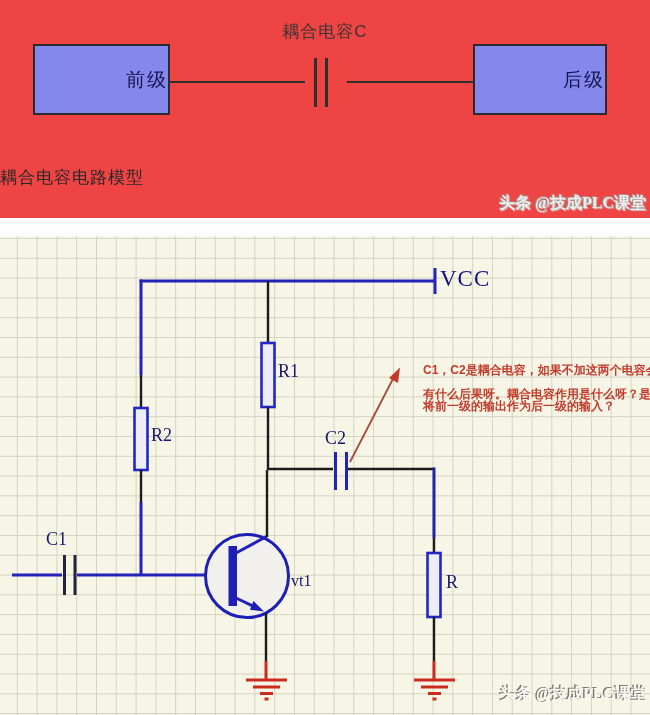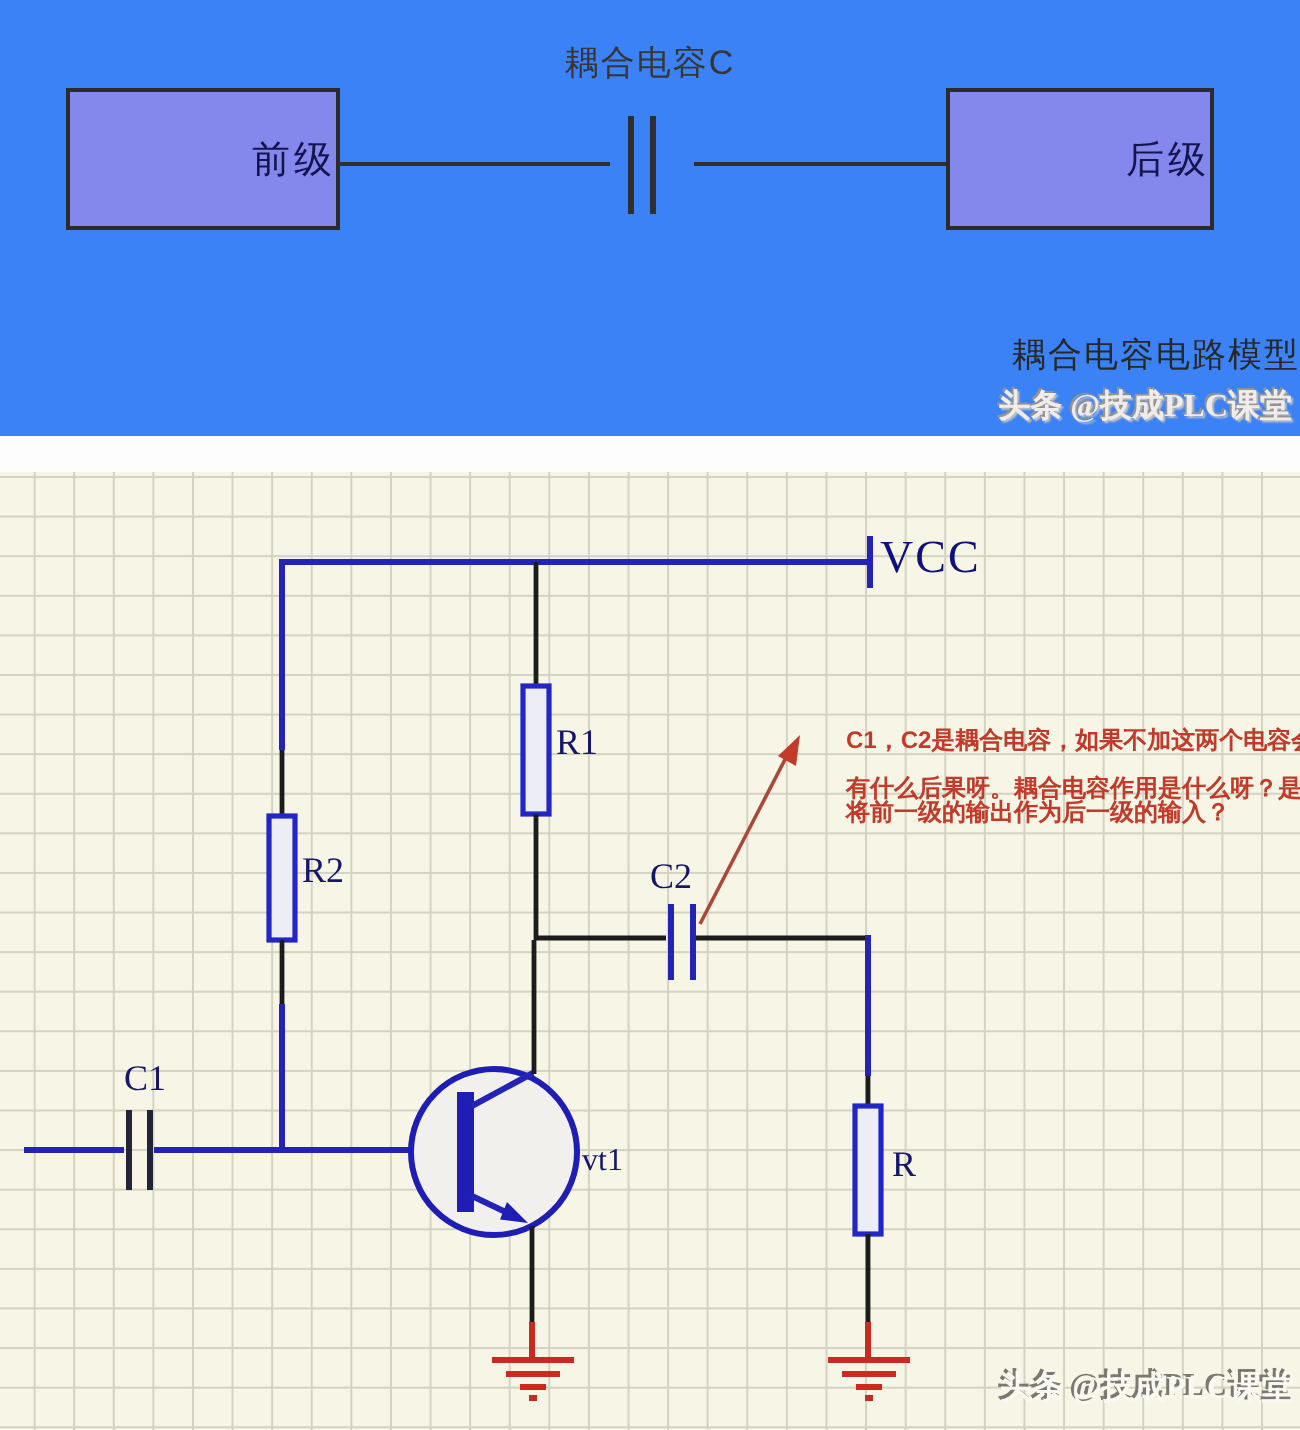--- a/index.html
+++ b/index.html
@@ -4,34 +4,34 @@
 <style>
   :root{
     --wire:#2323b8; --pin:#1c1c1c; --red:#cc2a1e; --ann:#c23b2a;
     --gridbg:#f7f5e6; --boxfill:#8487ec; --navy:#16166a;
   }
   html,body{margin:0;padding:0;}
   body{font-family:"Liberation Sans",sans-serif;}
   .page{position:relative;width:650px;height:715px;background:#fff;overflow:hidden;}
 
   
-  .top-section{position:absolute;left:0;top:0;width:650px;height:218px;background:#3b82f6;}
+  .top-section{position:absolute;left:0;top:0;width:650px;height:218px;background:#ef4444;}
   .cap-title{position:absolute;left:0;right:0;top:20px;text-align:center;font-size:17px;
     color:#363636;letter-spacing:1px;}
   .stage-box{position:absolute;top:44px;height:71px;background:var(--boxfill);
     border:2px solid #2b2b2b;box-sizing:border-box;display:flex;align-items:center;
     justify-content:flex-end;font-size:19px;color:#14144e;letter-spacing:2px;}
   .box-front{left:33px;width:137px;}
   .box-back{left:473px;width:134px;}
   .hwire{position:absolute;top:81px;height:2px;background:#2f2f2f;}
   .wire-left{left:169px;width:136px;}
   .wire-right{left:347px;width:126px;}
   .cap-plate{position:absolute;top:58px;width:3px;height:49px;background:#2f2f2f;}
   .plate-a{left:314px;} .plate-b{left:325px;}
-  .caption{position:absolute;left:0;right:0;top:166px;text-align:right;font-size:17px;
+  .caption{position:absolute;left:0;right:0;top:166px;text-align:left;font-size:17px;
     color:#282828;letter-spacing:1px;}
   .wm{font-size:16px;font-weight:bold;white-space:nowrap;
     color:#efeceb;text-shadow:-1px -1px 0 #96938f,1px 1px 1px #c8c5c2;font-family:Liberation Serif, serif;}
   .wm-top{position:absolute;right:4px;top:193px;}
 
   .white-band{position:absolute;left:0;top:218px;width:650px;height:18px;background:#fdfdfd;}
 
   
   .circuit{position:absolute;left:0;top:236px;width:650px;height:479px;
     background-color:var(--gridbg);
@@ -46,21 +46,21 @@
   .res{fill:#ededf5;stroke:#2326c6;stroke-width:2.6;}
   .gnd line{stroke:var(--red);stroke-width:3;}
   .tr-circle{fill:#f2f0ec;stroke:#1e1eb4;stroke-width:3;}
   .tr-bar{fill:#1e1eb4;}
   .sch-label{position:absolute;font-family:"Liberation Serif",serif;color:var(--navy);
     font-size:18px;white-space:nowrap;}
   .vcc-label{left:440px;top:30px;font-size:23px;letter-spacing:1px;color:#10107c;}
   .r1-label{left:278px;top:125px;}
   .r2-label{left:151px;top:189px;}
   .c2-label{left:325px;top:192px;}
-  .c1-label{left:62px;top:293px;}
+  .c1-label{left:46px;top:293px;}
   .vt1-label{left:291px;top:336px;font-size:16px;}
   .r-label{left:446px;top:336px;}
   .ann-line{position:absolute;left:423px;font-size:12px;font-weight:bold;
     color:var(--ann);white-space:nowrap;letter-spacing:0;}
   .ann-1{top:126px;} .ann-2{top:150px;} .ann-3{top:162px;}
   .wm-bottom{position:absolute;right:3px;top:448px;font-size:16px;font-weight:bold;
     white-space:nowrap;color:#faf8f3;text-shadow:-1.5px -1.5px 0 #7b786f;}
 </style>
 </head>
 <body>

